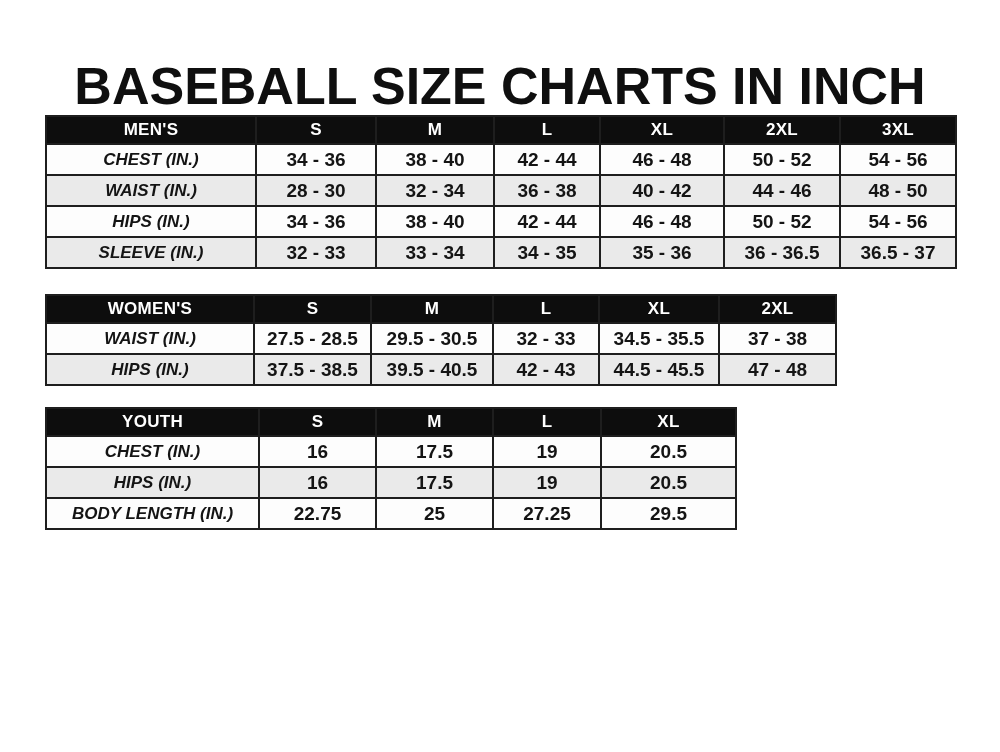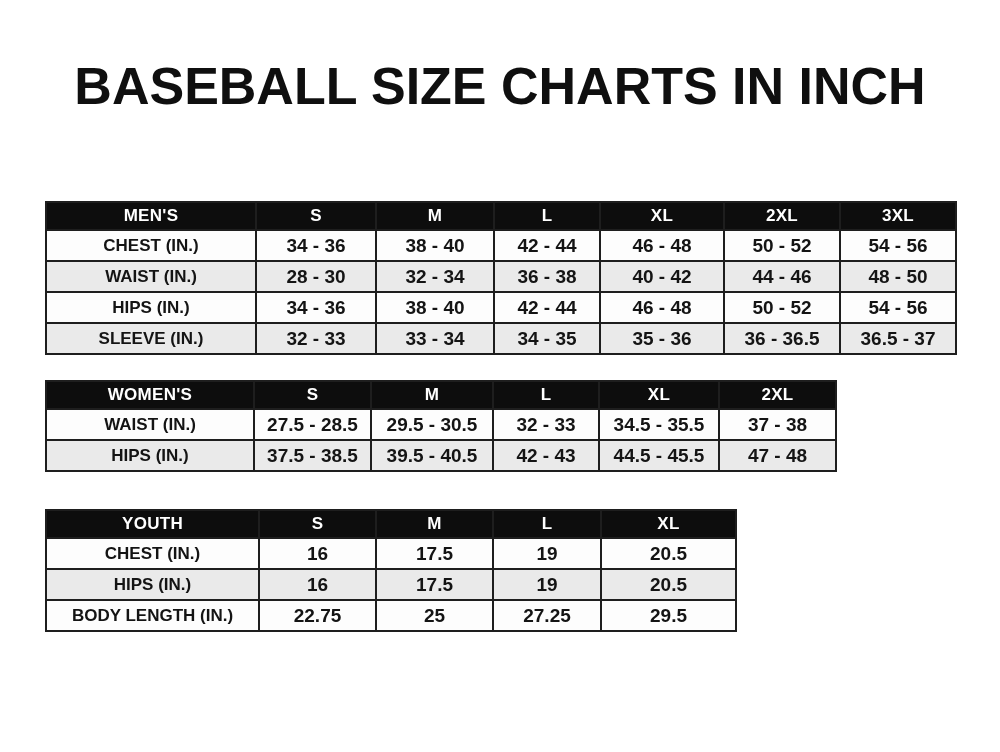--- a/index.html
+++ b/index.html
@@ -41,26 +41,27 @@
     height: 26px;
     letter-spacing: 0.3px;
   }
   table.size-table tbody td {
     font-size: 19px;
     height: 29px;
     color: #141414;
   }
   table.size-table tbody td.label {
     font-size: 17px;
+    font-style: italic;
   }
   table.size-table tbody tr:nth-child(odd)  { background: #fdfdfd; }
   table.size-table tbody tr:nth-child(even) { background: #eaeaea; }
-  .table-mens   { margin-top: 86px; }
+  .table-mens   { }
   .table-womens { margin-top: 25px; }
-  .table-youth  { margin-top: 37px; }
+  .table-youth  { margin-top: 21px; }
 </style>
 </head>
 <body>
 
 <h1 class="page-title">BASEBALL SIZE CHARTS IN INCH</h1>
 
 <table class="size-table table-mens">
   <colgroup>
     <col style="width:210px">
       <col style="width:120px">

